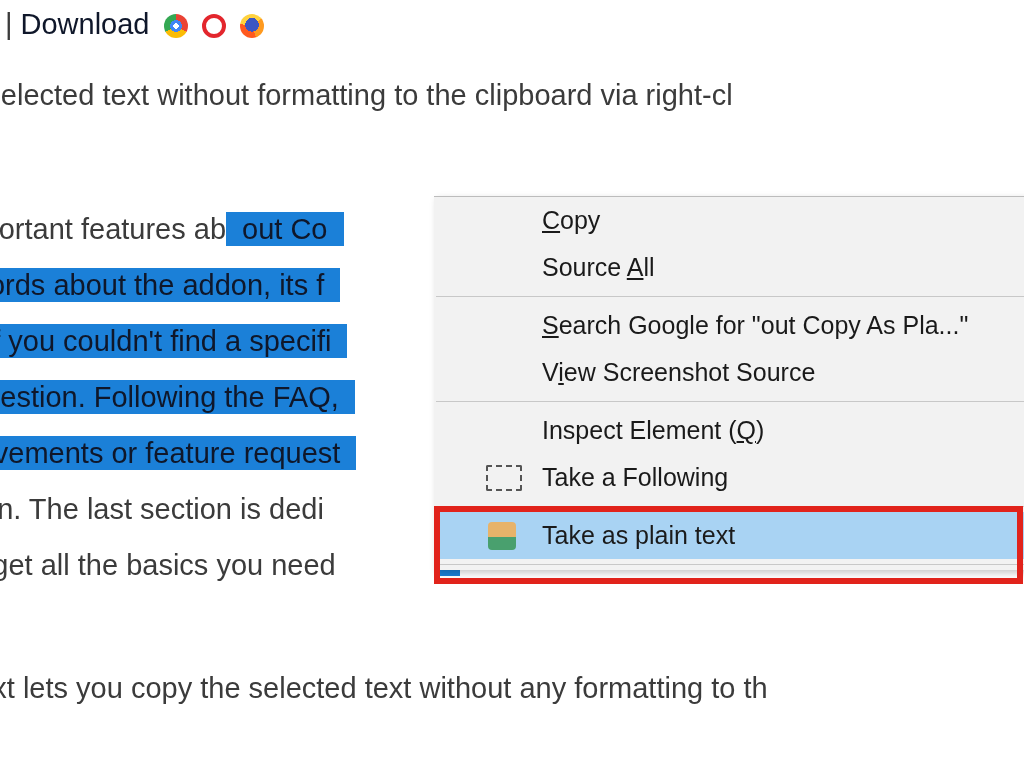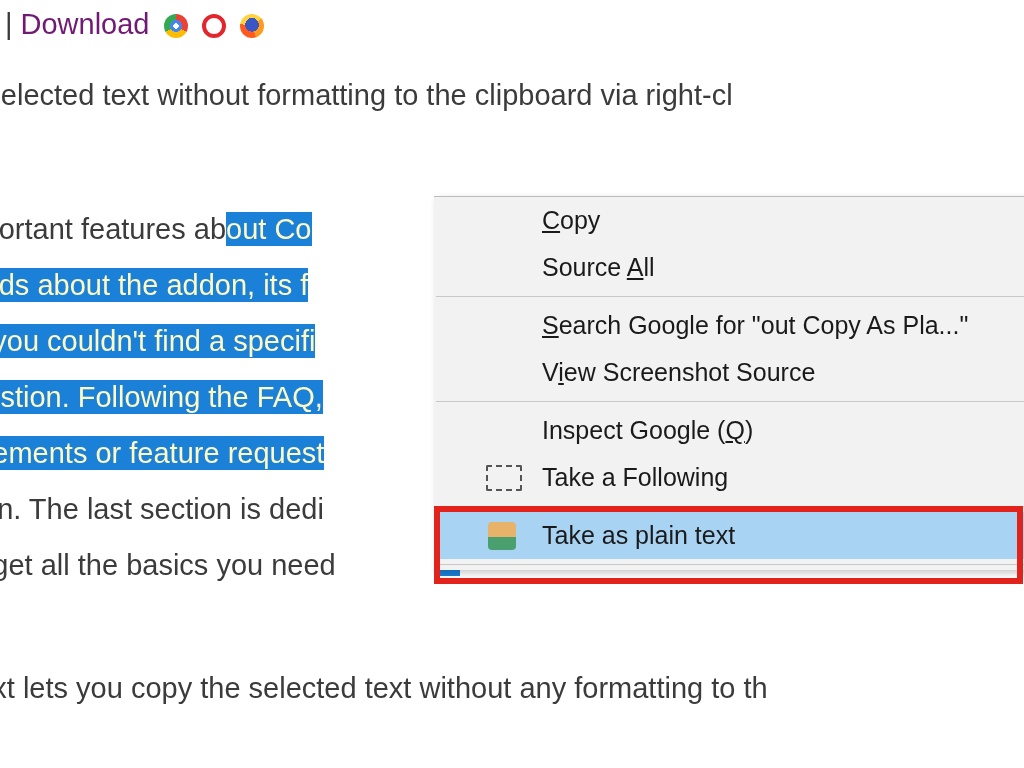--- a/index.html
+++ b/index.html
@@ -10,21 +10,21 @@
     }
     .page{
       position:relative;width:1024px;height:768px;
       font-size:29px;line-height:56px;
     }
     
     .titleline{
       position:absolute;left:-80px;top:-4px;
       white-space:nowrap;color:#3b3b3b;
     }
-    .titleline .label{color:#701a75;}
+    .titleline .label{color:#0f172a;}
     .icon{display:inline-block;vertical-align:middle;position:relative;}
     .icon.chrome{
       width:24px;height:24px;border-radius:50%;
       background:
         radial-gradient(circle at 50% 50%, #ffffff 0 17%, #4285f4 17% 34%, transparent 34%),
         conic-gradient(#ea4335 0 120deg,#fbbc05 120deg 240deg,#34a853 240deg 360deg);
       margin-left:6px;
     }
     .icon.opera{
       width:24px;height:24px;margin-left:6px;
@@ -45,22 +45,22 @@
       position:absolute;left:-54px;top:67px;white-space:nowrap;
     }
     
     .para{
       position:absolute;left:-48px;top:201px;
       width:1090px;
       text-align:justify;
     }
     .para .row{display:block;white-space:nowrap;}
     .hl{
-      background:#1b80d8;color:#fef9c3;
-      padding:1px 0;
+      background:#1b80d8;color:#0f172a;
+      padding:1px 16px;
     }
     
     .trail{
       position:absolute;left:-62px;top:660px;white-space:nowrap;
     }
     
     .ctxmenu{
       position:absolute;left:434px;top:196px;
       width:595px;
       background:#f2f2f2;
@@ -140,21 +140,21 @@
       </li>
       <li class="sep"></li>
       <li>
         <span class="u">S</span><span>earch Google for "out Copy As Pla..."</span>
       </li>
       <li>
         <span>V</span><span class="u">i</span><span>ew Screenshot Source</span>
       </li>
       <li class="sep"></li>
       <li>
-        <span>Inspect Google (</span><span class="u">Q</span><span>)</span>
+        <span>Inspect Element (</span><span class="u">Q</span><span>)</span>
       </li>
       <li class="shot">
         <span>Take a Following</span>
       </li>
       <li class="sep"></li>
       <li class="plain">
         <span>Take as plain text</span>
       </li>
       <li class="sep"></li>
     </ul>

